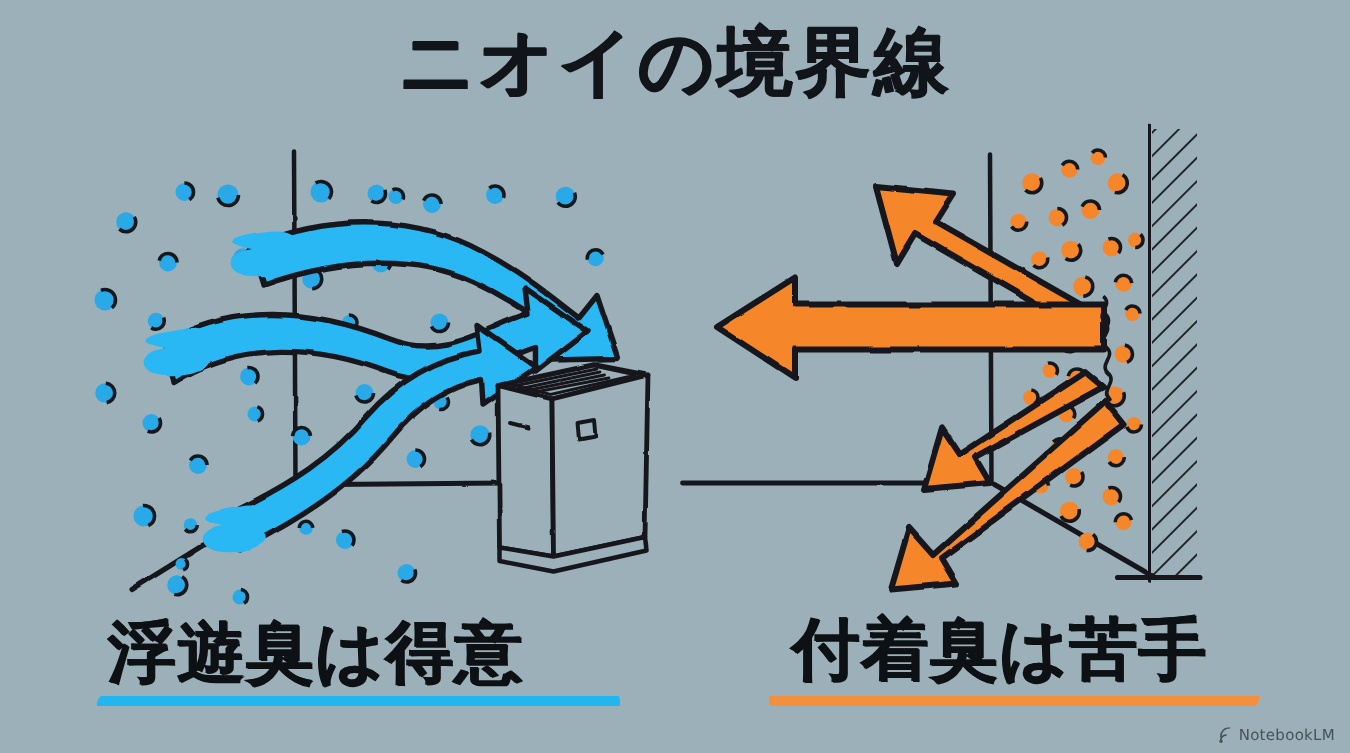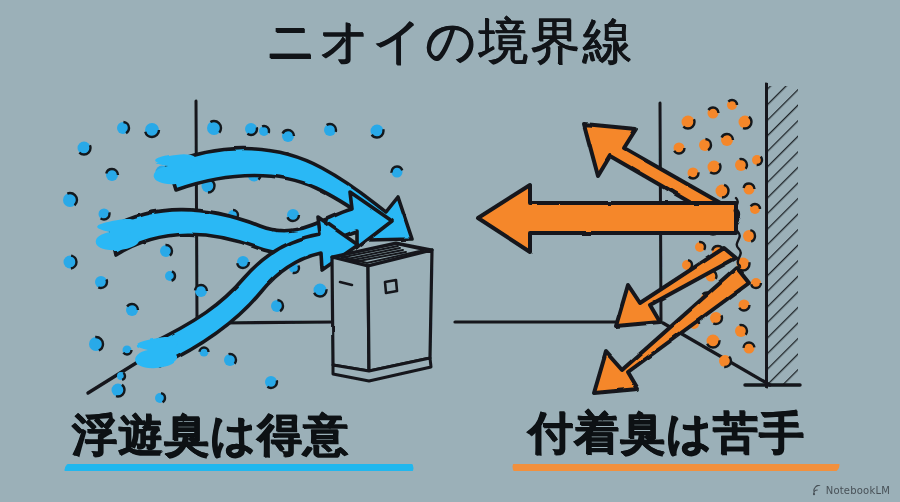--- a/index.html
+++ b/index.html
@@ -32,21 +32,21 @@
   .title {
     position: absolute;
     left: 0;
     top: 16px;
     width: 900px;
     text-align: center;
     font-size: 50px;
     line-height: 1;
     letter-spacing: 2px;
     color: #111418;
-    font-weight: 400;
+    font-weight: 700;
     font-family: "DejaVu Sans", "Liberation Sans", sans-serif;
     text-shadow: 0.6px 0.6px 0 #111418, -0.4px 0.4px 0 #111418;
   }
   .caption {
     position: absolute;
     font-size: 45px;
     line-height: 1;
     letter-spacing: 1px;
     color: #0d1114;
     font-weight: 700;

